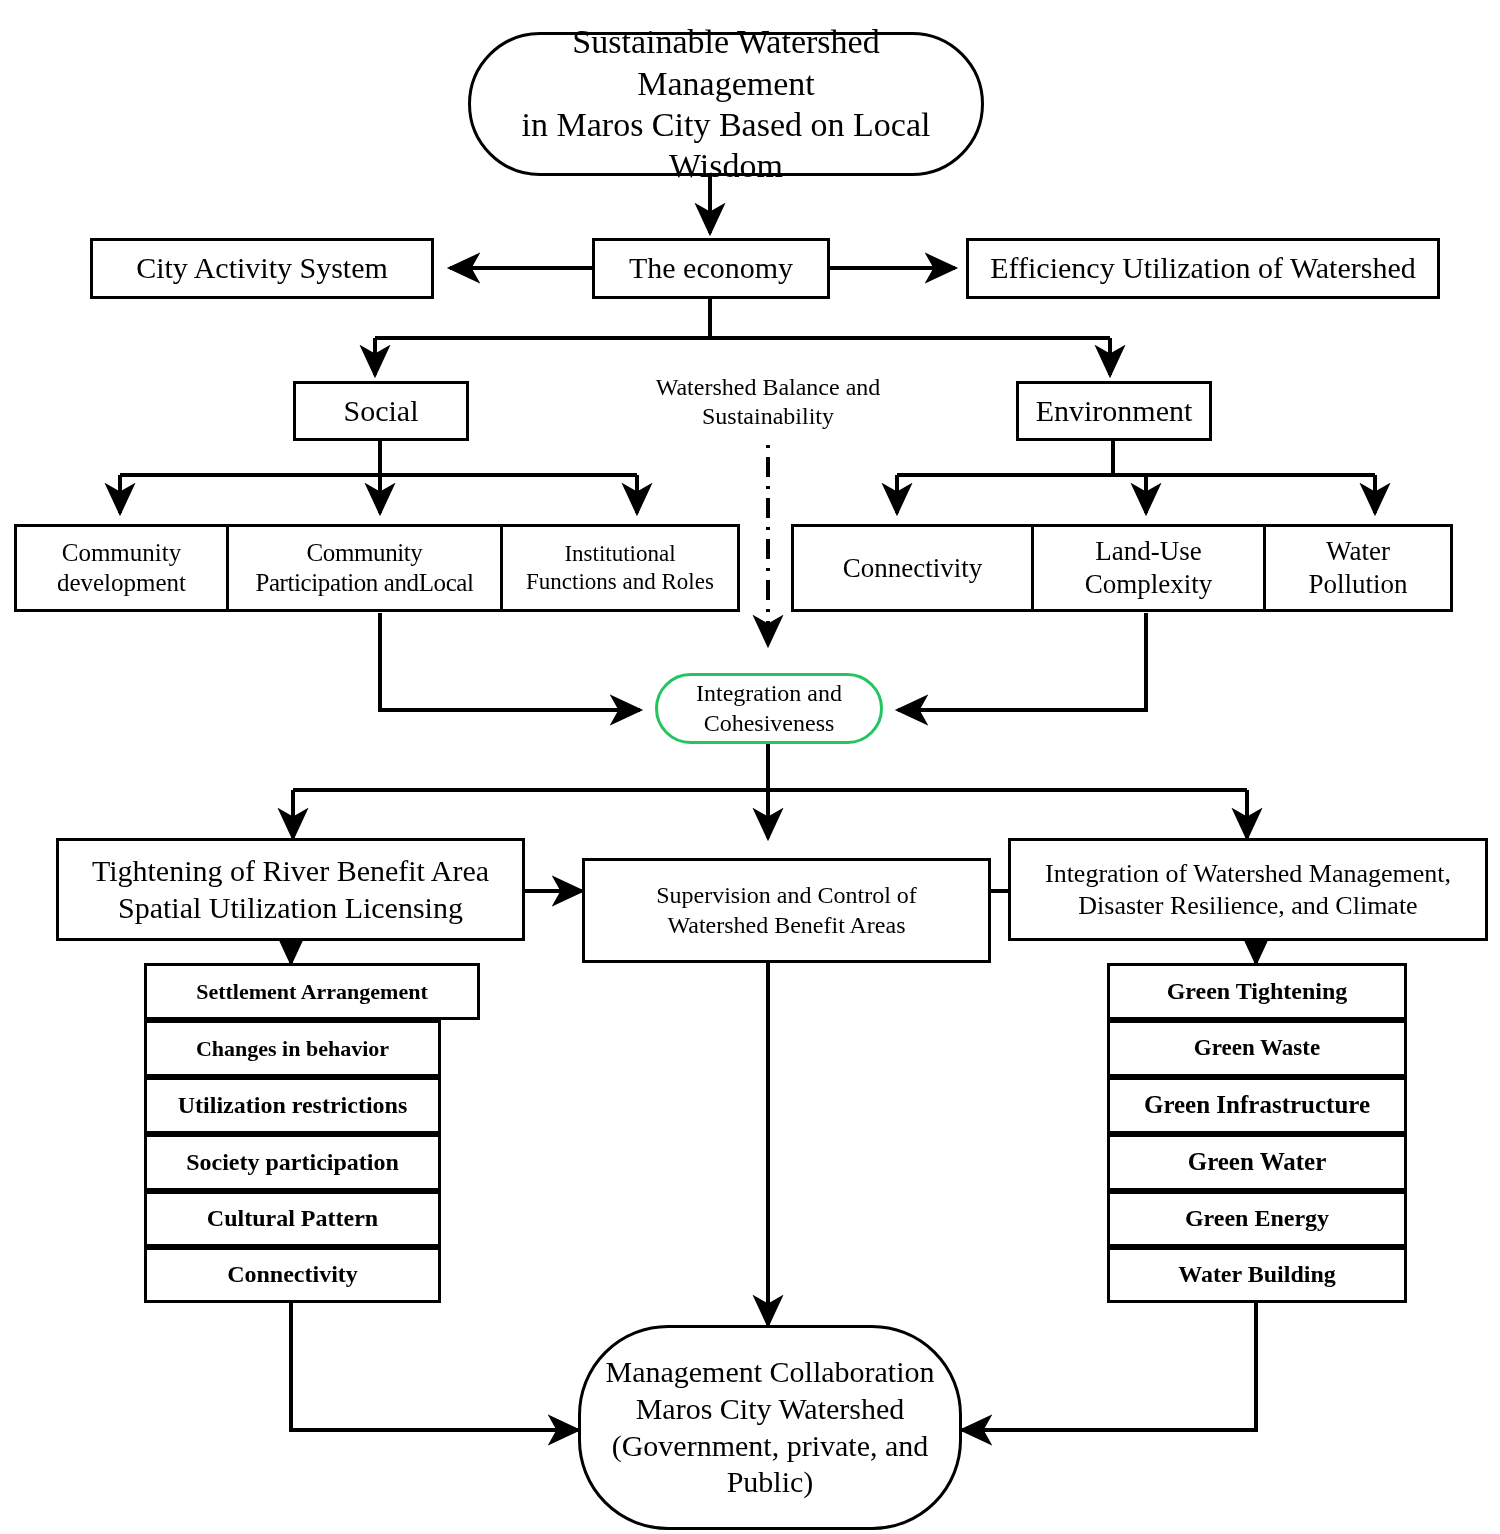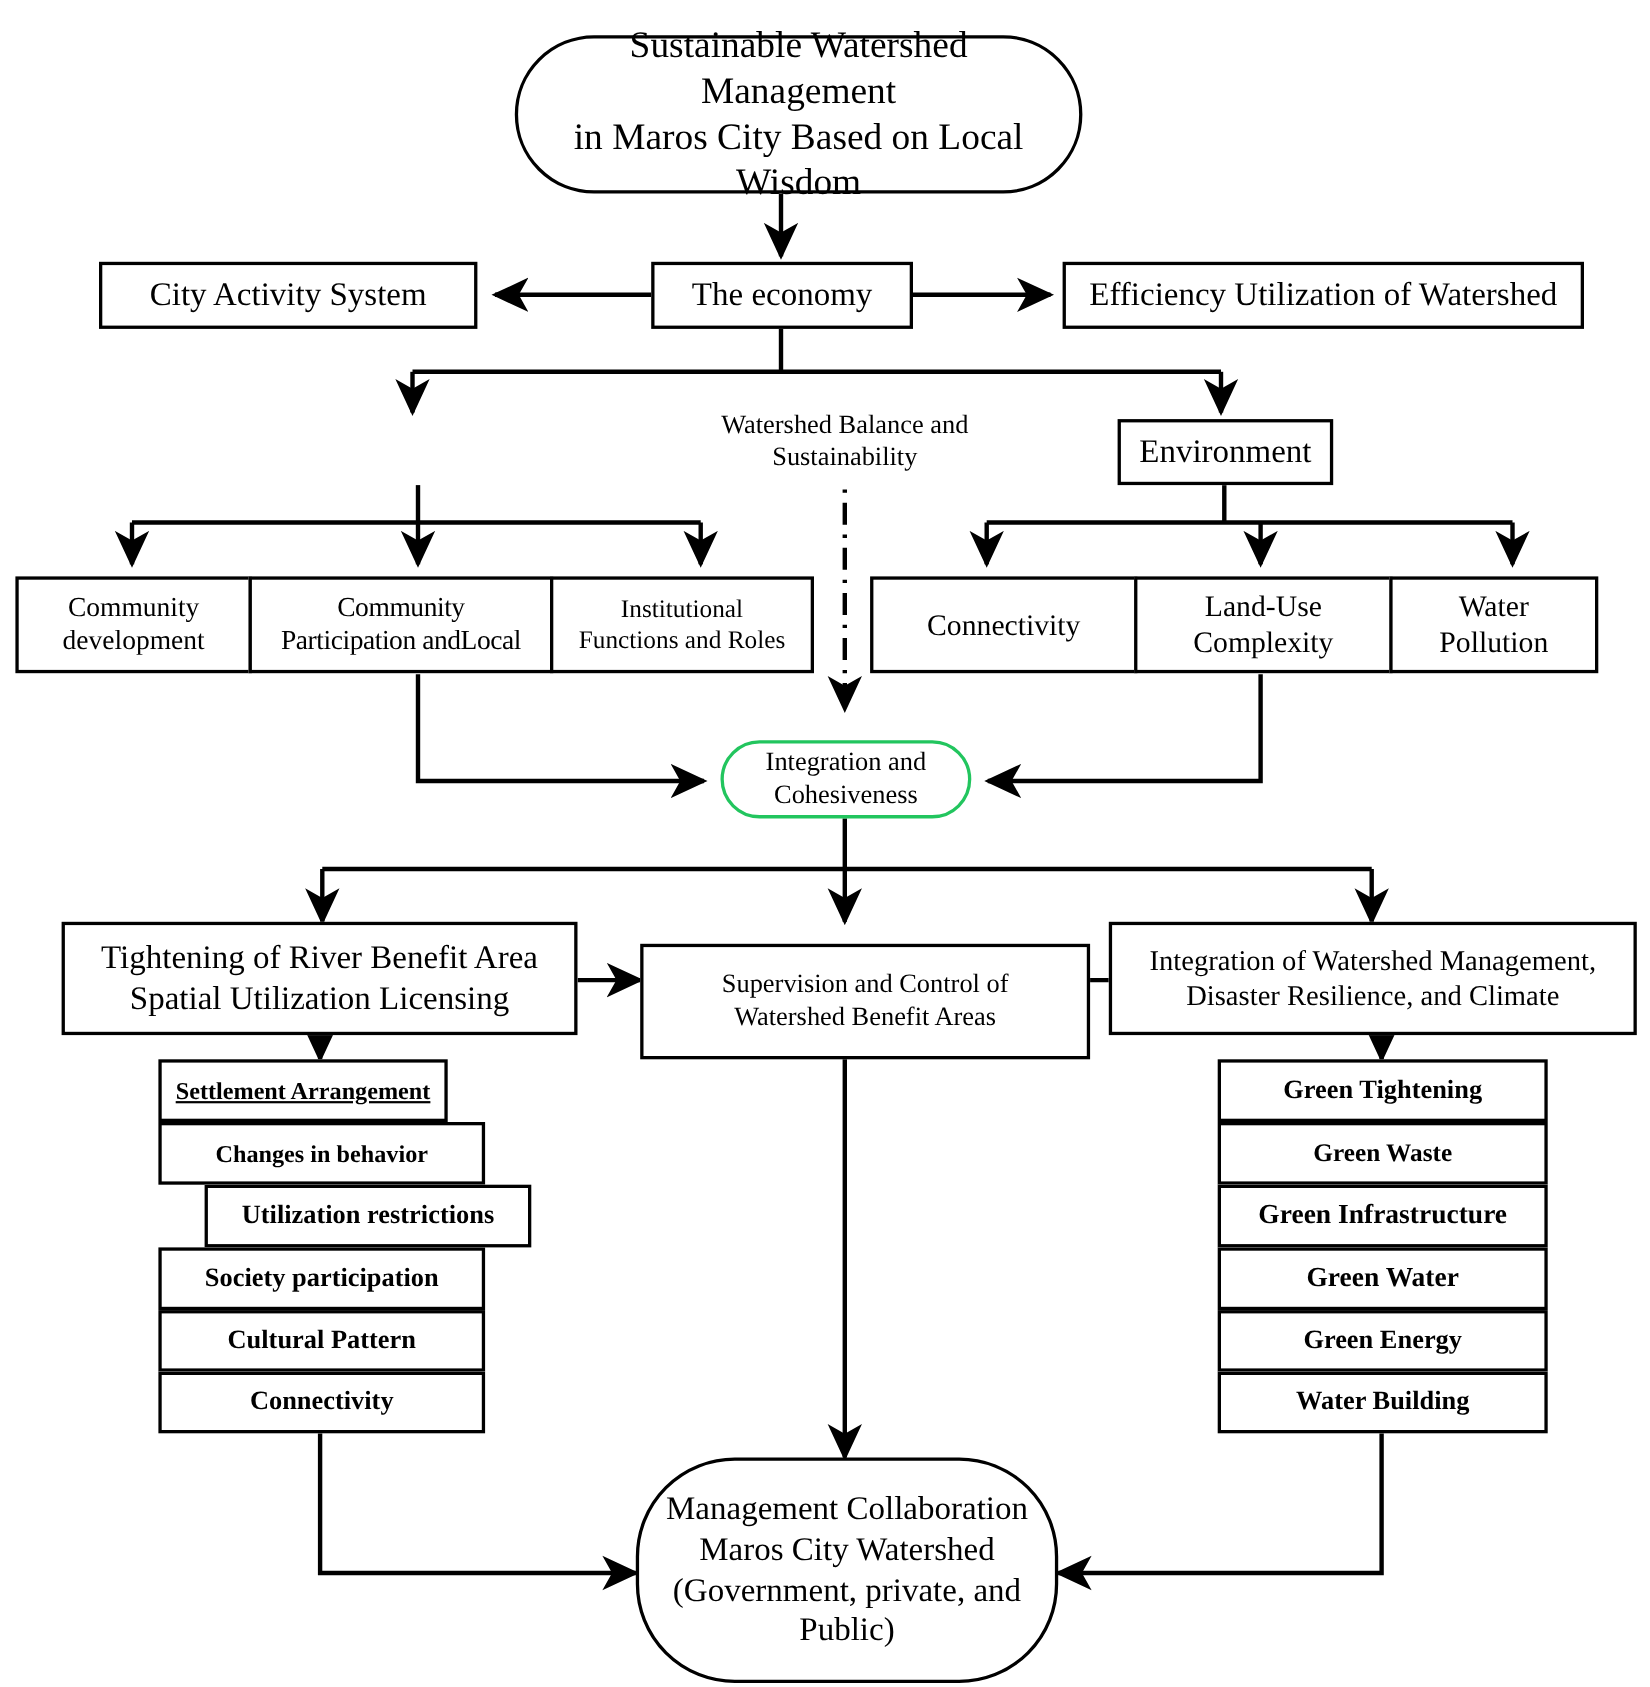--- a/index.html
+++ b/index.html
@@ -146,20 +146,21 @@
 
   <div class="node box t-30" style="left:90px; top:238px; width:344px; height:61px;">City Activity System</div>
 
   <div class="node box t-30" style="left:592px; top:238px; width:238px; height:61px;">The economy</div>
 
   <div class="node box t-30" style="left:966px; top:238px; width:474px; height:61px;">Efficiency Utilization of Watershed</div>
 
   <div class="node plain t-28" style="left:618px; top:362px; width:300px; height:80px; white-space:pre-line;">Watershed Balance and
 Sustainability</div>
 
+  <div class="node box t-30" style="left:293px; top:381px; width:176px; height:60px;">Social</div>
 
   <div class="node box t-30" style="left:1016px; top:381px; width:196px; height:60px;">Environment</div>
 
   <div class="node box t-25" style="left:14px; top:524px; width:215px; height:88px; white-space:pre-line;">Community
 development</div>
   <div class="node box t-25 tight" style="left:226px; top:524px; width:277px; height:88px; white-space:pre-line;">Community
 Participation andLocal</div>
   <div class="node box t-23" style="left:500px; top:524px; width:240px; height:88px; white-space:pre-line;">Institutional
 Functions and Roles</div>
 
@@ -172,23 +173,23 @@
   <div class="node stadium-sm t-24" style="left:655px; top:673px; width:228px; height:71px; white-space:pre-line;">Integration and
 Cohesiveness</div>
 
   <div class="node box t-30" style="left:56px; top:838px; width:469px; height:103px; padding:0 12px; white-space:pre-line;">Tightening of River Benefit Area
 Spatial Utilization Licensing</div>
   <div class="node box t-28" style="left:582px; top:858px; width:409px; height:105px; padding:0 27px; white-space:pre-line;">Supervision and Control of
 Watershed Benefit Areas</div>
   <div class="node box t-26" style="left:1008px; top:838px; width:480px; height:103px; padding:0 10px; white-space:pre-line;">Integration of Watershed Management,
 Disaster Resilience, and Climate</div>
 
-  <div class="cell t-22" style="left:144px; top:963px; width:263px; height:57px;text-decoration:underline;">Settlement Arrangement</div>
+  <div class="cell t-22" style="left:144px; top:963px; width:336px; height:57px;">Settlement Arrangement</div>
   <div class="cell t-22" style="left:144px; top:1020px; width:297px; height:57px;">Changes in behavior</div>
-  <div class="cell t-24" style="left:144px; top:1077px; width:297px; height:57px;margin-left:42px;">Utilization restrictions</div>
+  <div class="cell t-24" style="left:144px; top:1077px; width:297px; height:57px;">Utilization restrictions</div>
   <div class="cell t-24" style="left:144px; top:1134px; width:297px; height:57px;">Society participation</div>
   <div class="cell t-24" style="left:144px; top:1191px; width:297px; height:56px;">Cultural Pattern</div>
   <div class="cell t-24" style="left:144px; top:1247px; width:297px; height:56px;">Connectivity</div>
 
   <div class="cell t-24" style="left:1107px; top:963px; width:300px; height:57px;">Green Tightening</div>
   <div class="cell t-23" style="left:1107px; top:1020px; width:300px; height:57px;">Green Waste</div>
   <div class="cell t-25" style="left:1107px; top:1077px; width:300px; height:57px;">Green Infrastructure</div>
   <div class="cell t-25" style="left:1107px; top:1134px; width:300px; height:57px;">Green Water</div>
   <div class="cell t-24" style="left:1107px; top:1191px; width:300px; height:56px;">Green Energy</div>
   <div class="cell t-24" style="left:1107px; top:1247px; width:300px; height:56px;">Water Building</div>

